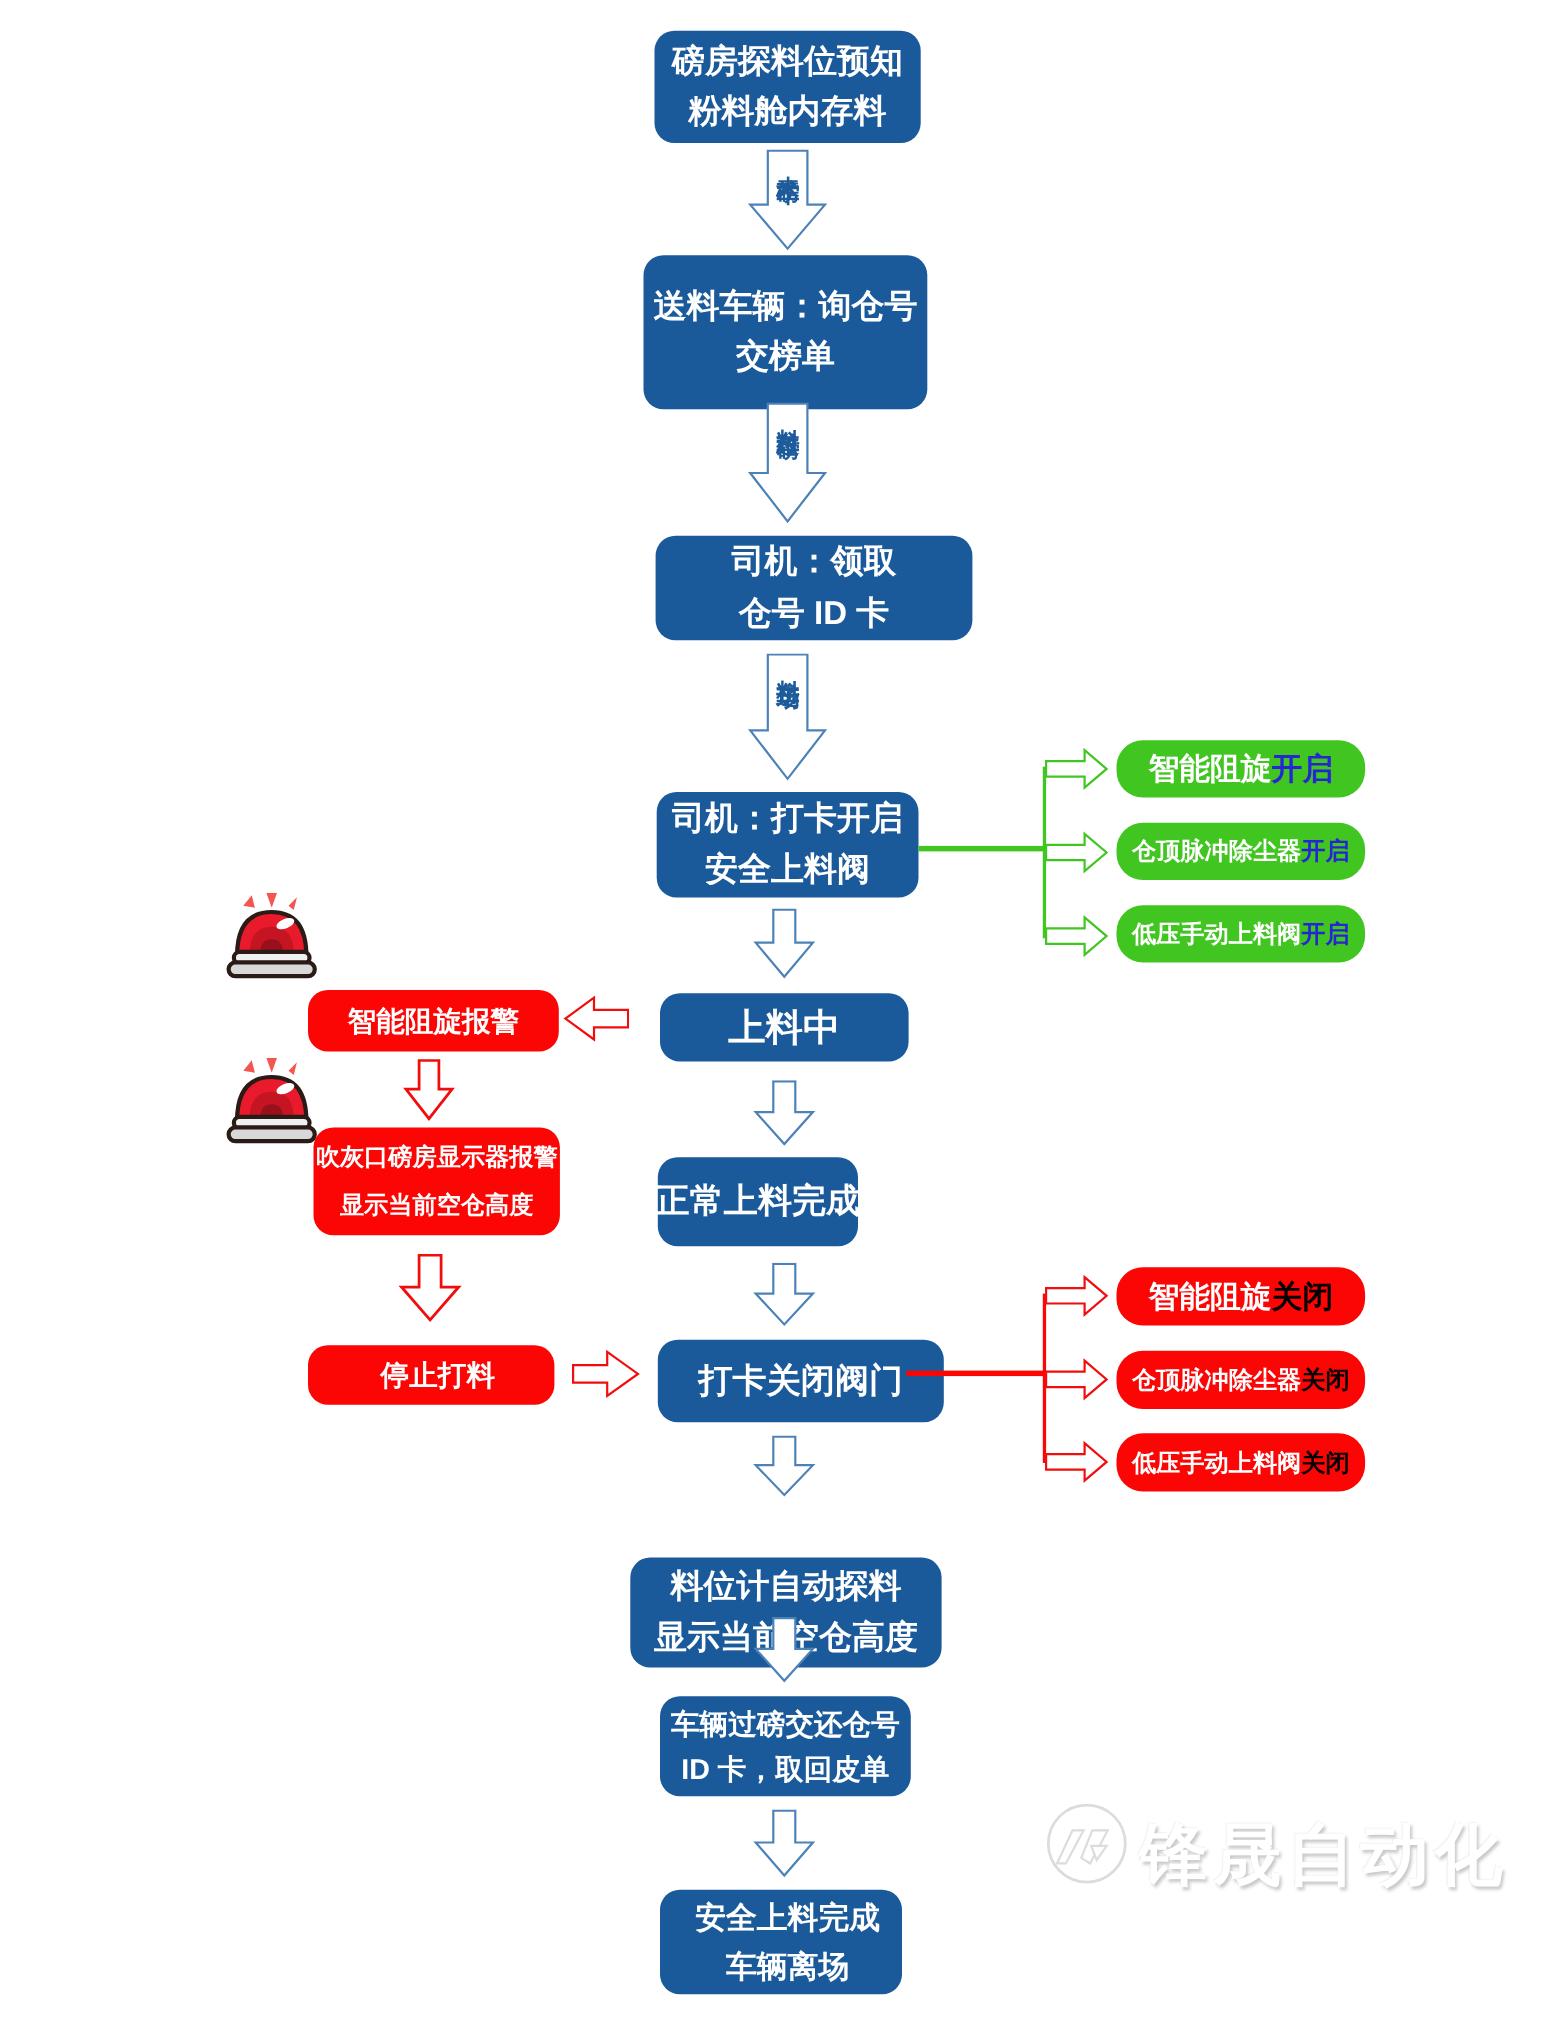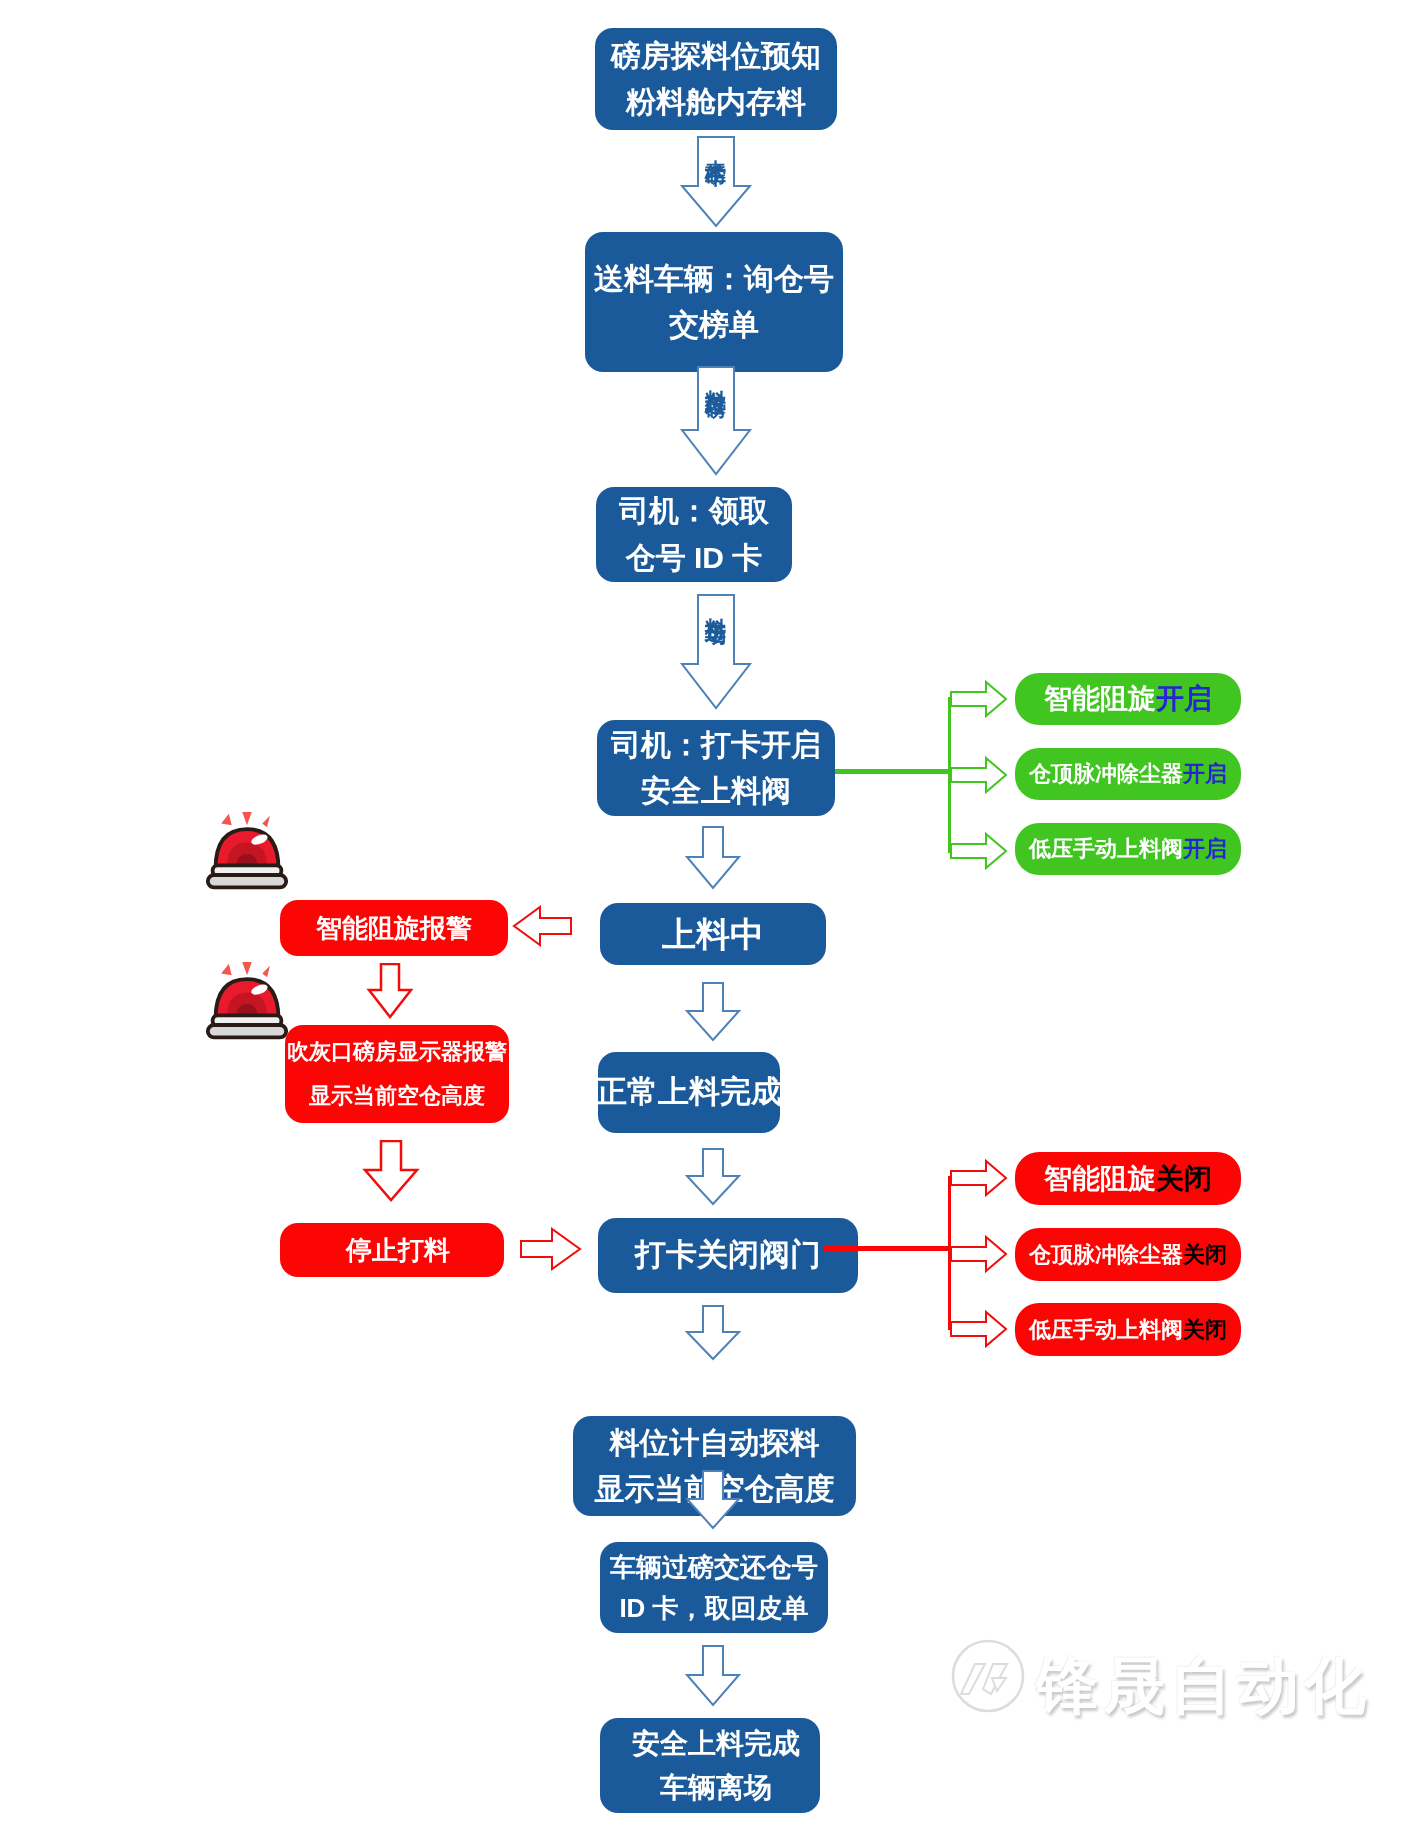--- a/index.html
+++ b/index.html
@@ -77,21 +77,21 @@
     <div class="line">交榜单</div>
   </div>
 
   <div class="arrow-wrap" style="left:676px;top:366px;width:80px;height:110px;">
     <svg viewBox="0 0 80 110" preserveAspectRatio="none">
       <path d="M22 1 H58 V64 H74 L40 108 L6 64 H22 Z" fill="#ffffff" stroke="#4d82b8" stroke-width="2"></path>
     </svg>
     <div class="arrow-label">料车过磅</div>
   </div>
 
-  <div class="abs node fs30" style="left:596px;top:487px;width:196px;height:95px;">
+  <div class="abs node fs30" style="left:596px;top:487px;width:288px;height:95px;">
     <div class="line">司机：领取</div>
     <div class="line">仓号 ID 卡</div>
   </div>
 
   <div class="arrow-wrap" style="left:676px;top:594px;width:80px;height:116px;">
     <svg viewBox="0 0 80 116" preserveAspectRatio="none">
       <path d="M22 1 H58 V70 H74 L40 114 L6 70 H22 Z" fill="#ffffff" stroke="#4d82b8" stroke-width="2"></path>
     </svg>
     <div class="arrow-label">料车进场</div>
   </div>

